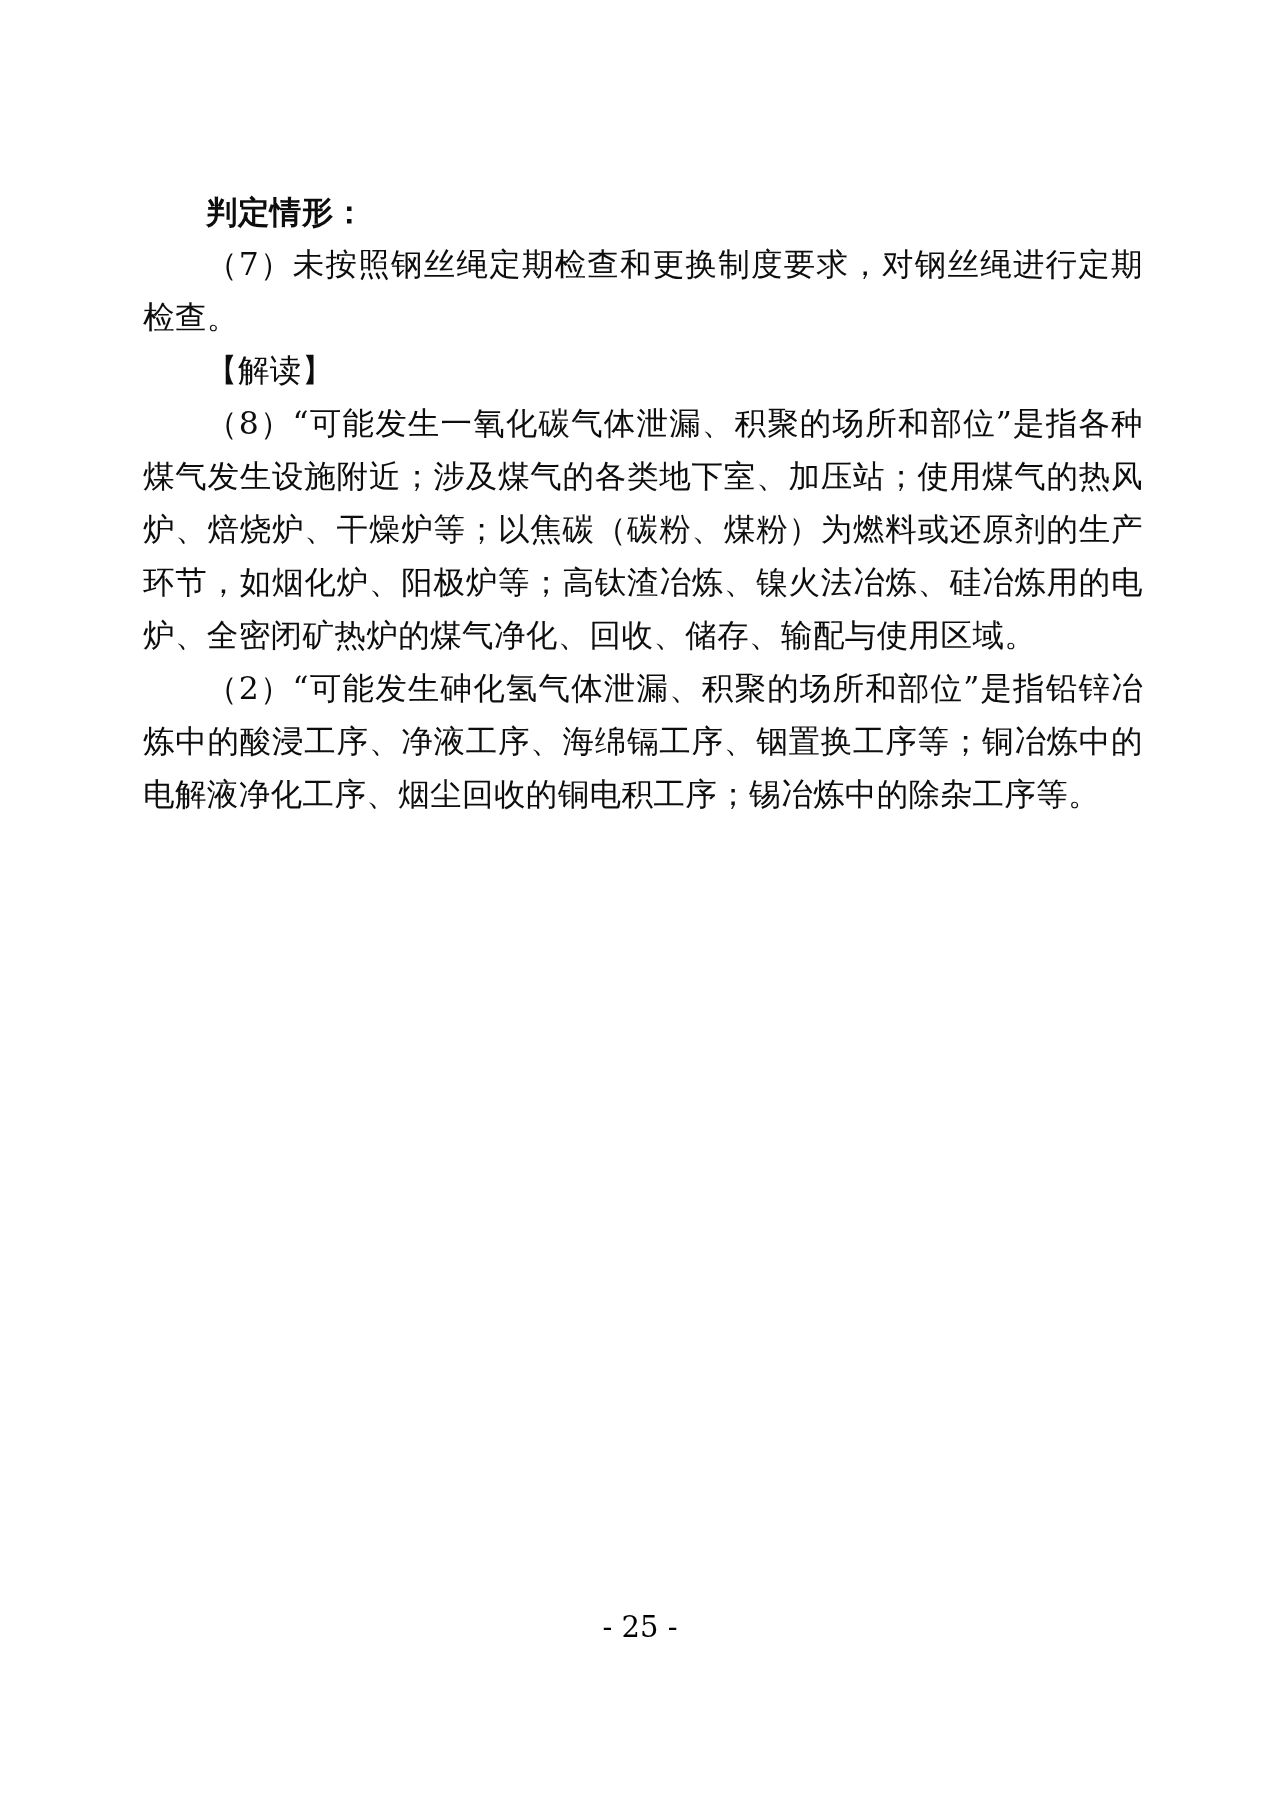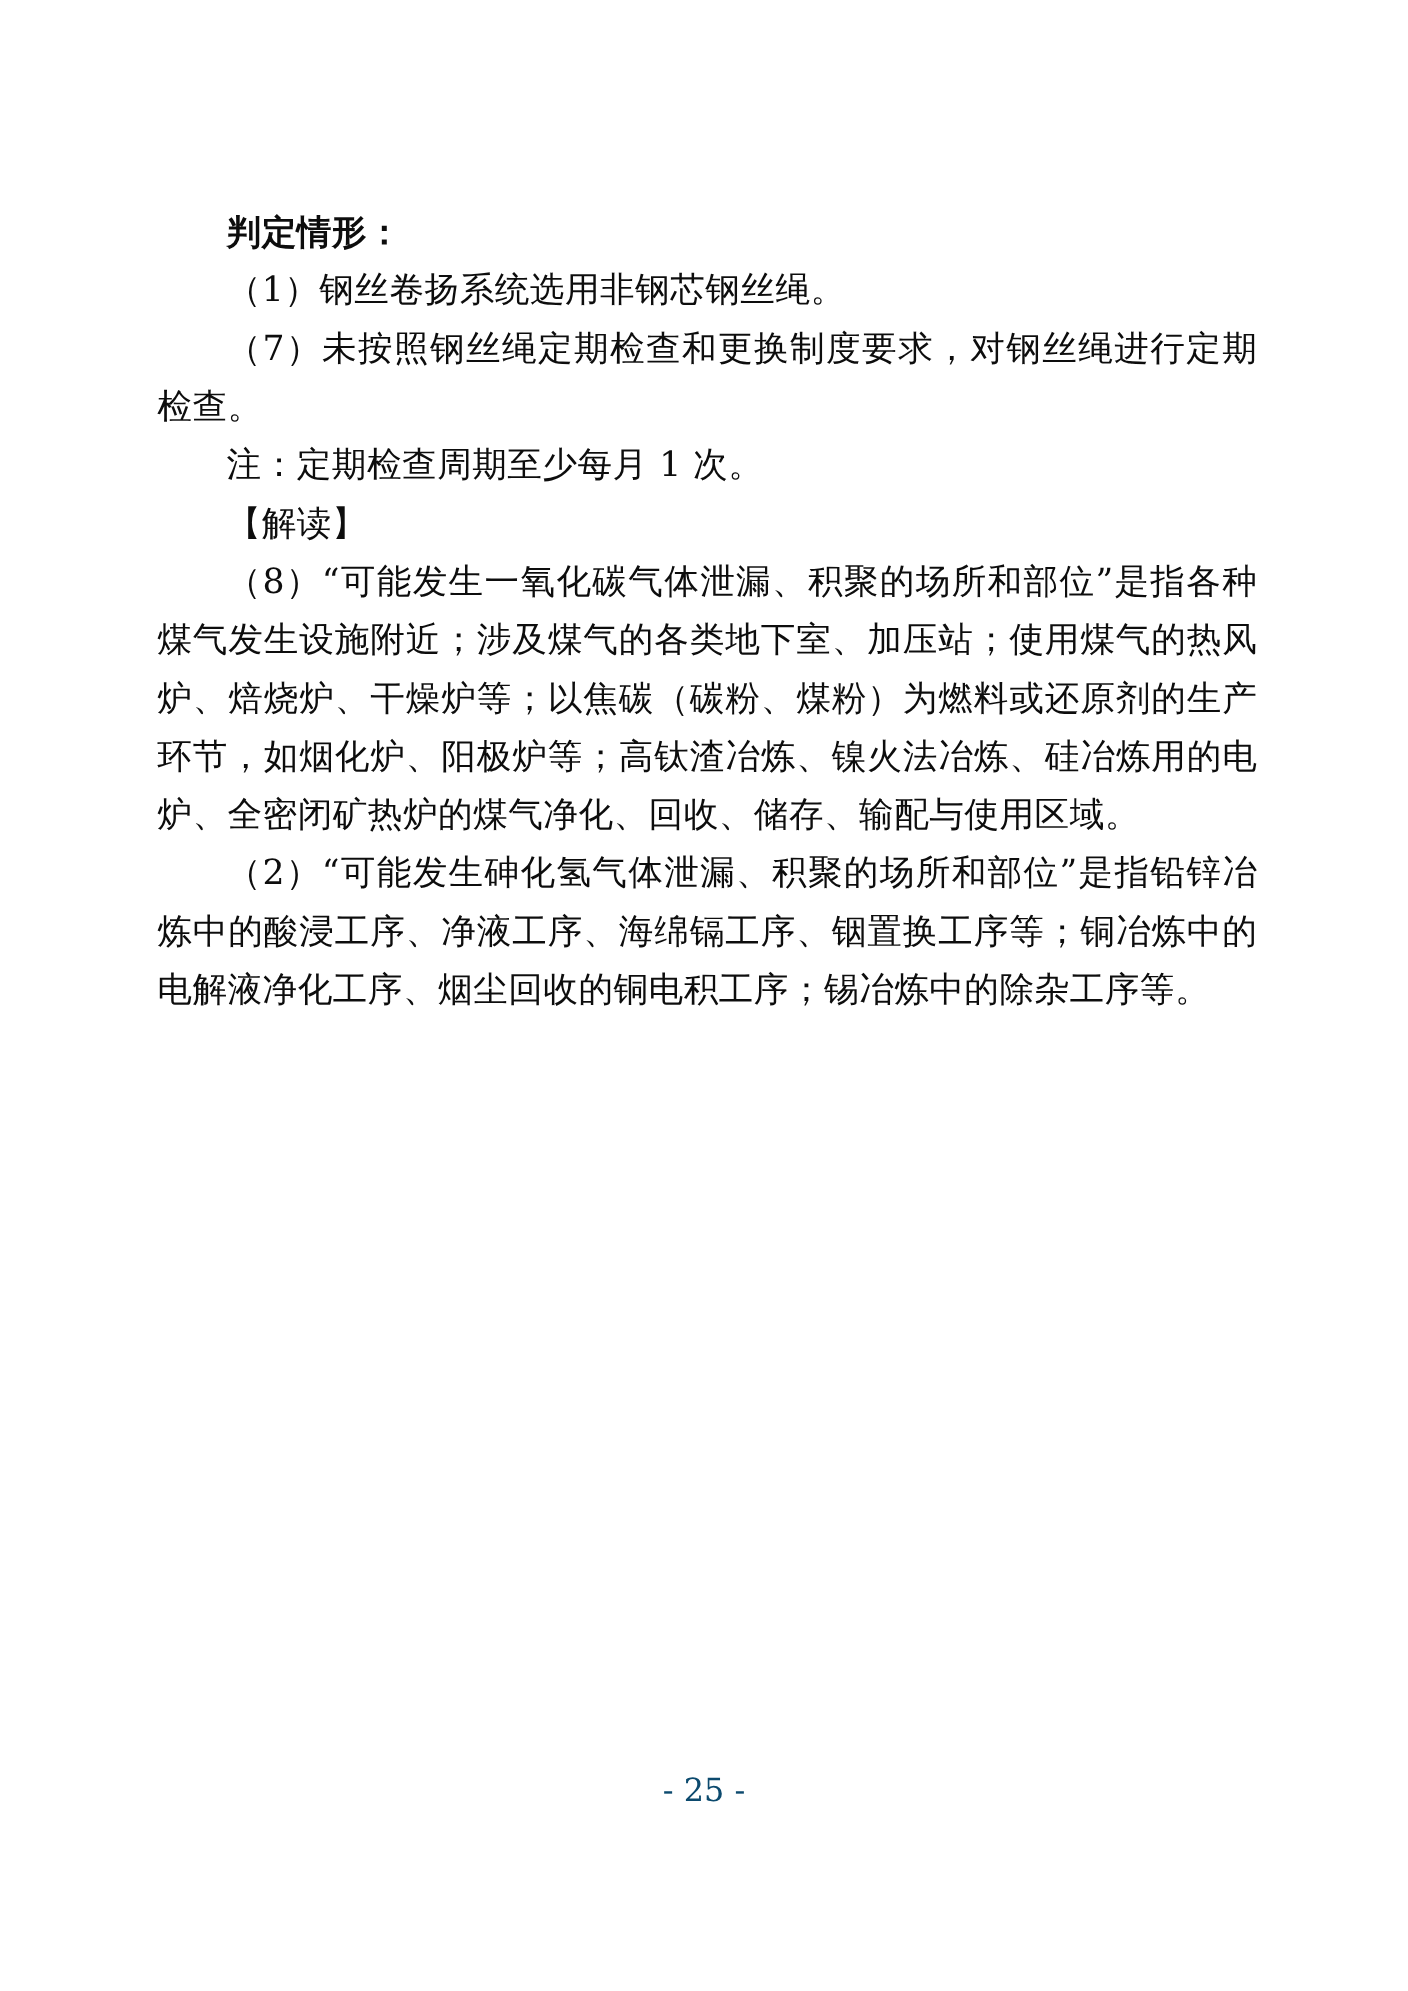--- a/index.html
+++ b/index.html
@@ -48,30 +48,28 @@
     letter-spacing: 0.2px;
   }
   .footer {
     position: absolute;
     left: 0;
     top: 1610px;
     width: 100%;
     text-align: center;
     font-size: 29px;
     font-family: "DejaVu Serif", "Liberation Serif", serif;
-    color: #0c4a6e;
+    color: #000000;
   }
 </style>
 </head>
 <body>
 
 <div class="page">
   <div class="content">
     <p class="heading">判定情形：</p>
-    <p class="indent">（1）钢丝卷扬系统选用非钢芯钢丝绳。</p>
     <p class="indent">（7）未按照钢丝绳定期检查和更换制度要求，对钢丝绳进行定期检查。</p>
-    <p class="indent">注：定期检查周期至少每月 1 次。</p>
     <p class="indent">【解读】</p>
     <p class="indent">（8）“可能发生一氧化碳气体泄漏、积聚的场所和部位”是指各种煤气发生设施附近；涉及煤气的各类地下室、加压站；使用煤气的热风炉、焙烧炉、干燥炉等；以焦碳（碳粉、煤粉）为燃料或还原剂的生产环节，如烟化炉、阳极炉等；高钛渣冶炼、镍火法冶炼、硅冶炼用的电炉、全密闭矿热炉的煤气净化、回收、储存、输配与使用区域。</p>
     <p class="indent">（2）“可能发生砷化氢气体泄漏、积聚的场所和部位”是指铅锌冶炼中的酸浸工序、净液工序、海绵镉工序、铟置换工序等；铜冶炼中的电解液净化工序、烟尘回收的铜电积工序；锡冶炼中的除杂工序等。</p>
   </div>
   <div class="footer">- 25 -</div>
 </div>
 
 </body></html>

